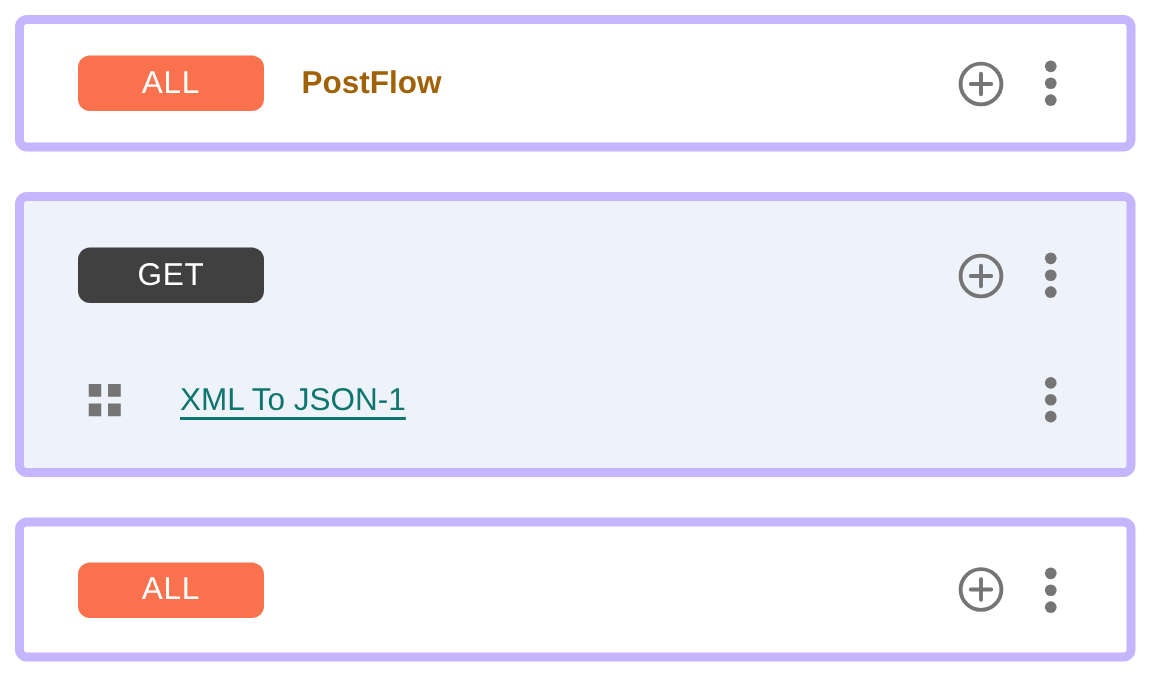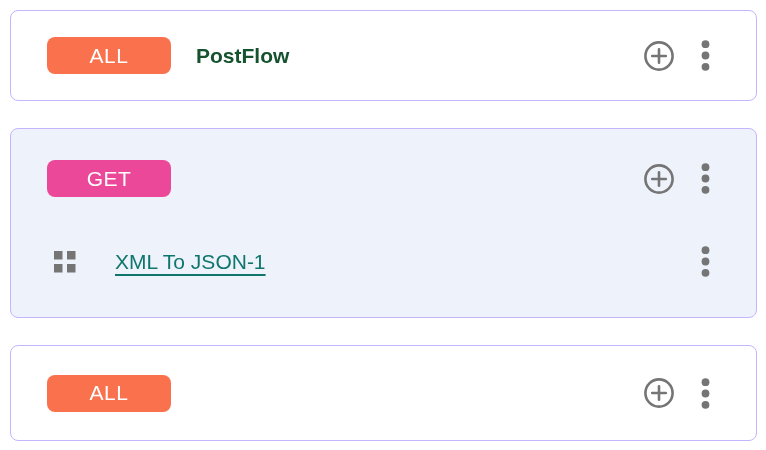--- a/index.html
+++ b/index.html
@@ -8,21 +8,21 @@
     background: #ffffff;
     width: 766px;
     height: 450px;
     font-family: "Liberation Sans", sans-serif;
     overflow: hidden;
   }
   .stage { position: relative; width: 766px; height: 450px; }
   .card {
     box-sizing: border-box;
     margin: 0 9px 0 10px;
-    border: 1px solid #c4b5fd;
+    border: 6px solid #c4b5fd;
     border-radius: 8px;
     background: #ffffff;
   }
   .card.selected { background: #EEF2FB; }
   .card-1 { margin-top: 10px; height: 91px; display: flex; align-items: center; }
   .card-2 { margin-top: 27px; height: 190px; }
   .card-3 { margin-top: 27px; height: 96px; display: flex; align-items: center; }
   .row {
     display: flex;
     align-items: center;
@@ -42,21 +42,21 @@
     border-radius: 8px;
     color: #ffffff;
     font-size: 21px;
     letter-spacing: 0.5px;
     flex: 0 0 auto;
   }
   .flow-title {
     margin-left: 25px;
     font-size: 21px;
     font-weight: bold;
-    color: #14532d;
+    color: #a16207;
     white-space: nowrap;
   }
   .actions {
     margin-left: auto;
     display: flex;
     align-items: center;
     gap: 26px;
   }
   .icon-btn {
     background: none;
@@ -108,21 +108,21 @@
             <circle cx="4.5" cy="15.5" r="3.9" fill="#757575"></circle>
             <circle cx="4.5" cy="26.8" r="3.9" fill="#757575"></circle>
           </svg>
         </button>
       </span>
     </div>
   </div>
 
   <div class="card card-2 selected">
     <div class="row header-row">
-      <span class="badge" style="background: #ec4899; text-align: right;">GET</span>
+      <span class="badge" style="background: #404040; text-align: right;">GET</span>
       <span class="actions">
         <button class="icon-btn" title="">
           <svg width="32" height="32" viewBox="0 0 32 32">
             <circle cx="16" cy="16" r="13.6" fill="none" stroke="#757575" stroke-width="2.6"></circle>
             <path d="M16 9.2 V22.8 M9.2 16 H22.8" stroke="#757575" stroke-width="2.6" stroke-linecap="round"></path>
           </svg>
         </button>
         <button class="icon-btn" title="">
           <svg width="9" height="31" viewBox="0 0 9 31">
             <circle cx="4.5" cy="4.2" r="3.9" fill="#757575"></circle>

